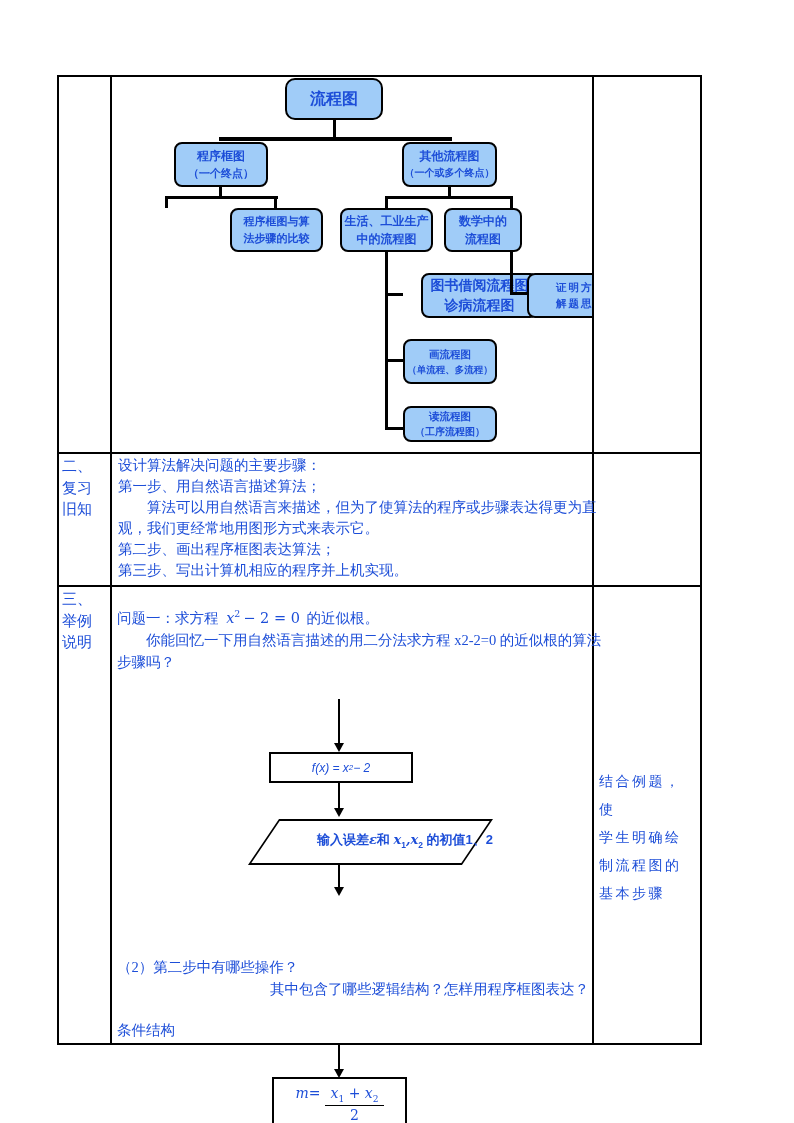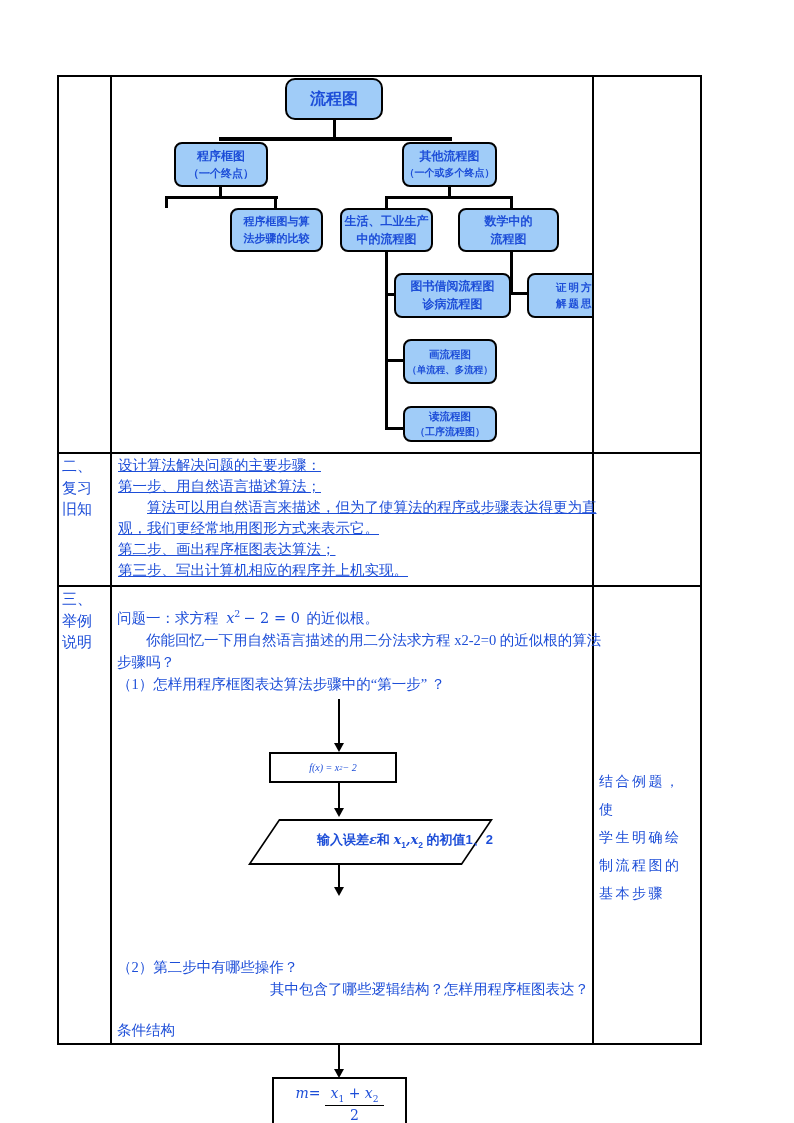--- a/index.html
+++ b/index.html
@@ -10,40 +10,40 @@
   .node{position:absolute;background:var(--node-fill,#A0CCF8);border:2px solid #000;border-radius:8px;
         display:flex;flex-direction:column;align-items:center;justify-content:center;gap:3px;
         font-family:"Liberation Sans",sans-serif;font-weight:bold;text-align:center;line-height:1.25;
         box-sizing:border-box;white-space:nowrap;}
   .node div{white-space:nowrap;}
   .clipwrap{position:absolute;overflow:hidden;}
   
   .ah{position:absolute;width:0;height:0;border-left:5px solid transparent;
       border-right:5px solid transparent;border-top:9px solid #000;}
   
-  .fbox{position:absolute;left:269px;top:752px;width:128px;height:31px;border:2px solid #000;background:#fff;
+  .fbox{position:absolute;left:269px;top:752px;width:144px;height:31px;border:2px solid #000;background:#fff;
         display:flex;align-items:center;justify-content:center;box-sizing:border-box;
-        font-family:Liberation Serif, serif;font-style:italic;font-size:10px;}
+        font-family:Liberation Sans, sans-serif;font-style:italic;font-size:12px;}
   .par{position:absolute;left:279px;top:819px;width:214px;height:46px;border:2px solid #000;background:#fff;
        transform:skewX(-34deg);transform-origin:0 0;box-sizing:border-box;}
   .par-text{position:absolute;left:248px;top:831px;width:245px;text-align:right;
             font-family:"Liberation Sans",sans-serif;font-weight:bold;font-size:13px;white-space:nowrap;}
   .mbox{position:absolute;left:272px;top:1077px;width:135px;height:62px;border:2px solid #000;background:#fff;
         display:flex;align-items:flex-start;justify-content:center;padding-top:6px;box-sizing:border-box;
         font-family:"DejaVu Serif",serif;font-size:14px;}
   .frac{display:inline-flex;flex-direction:column;align-items:center;vertical-align:middle;margin-left:5px;}
   .frac .num{border-bottom:1px solid #000;padding:0 5px 1px 5px;}
   .frac .den{padding-top:1px;}
   .mi{font-family:"DejaVu Serif",serif;font-style:italic;}
   sup{font-size:0.65em;} sub{font-size:0.65em;}
   
   .rlabel{position:absolute;left:62px;font-size:15px;line-height:21.5px;}
   .tblock{position:absolute;font-size:14.5px;}
   .tblock div{white-space:nowrap;}
-  .lh21 div{line-height:21px;text-decoration:underline;} .lh22 div{line-height:22px;}
+  .lh21 div{line-height:21px;} .lh22 div{line-height:22px;}
   .ind2{padding-left:29px;text-align:center;} .ind4{padding-left:56px;text-align:right;}
   .mrest{font-family:"DejaVu Serif",serif;margin-right:3px;}
   .sidebar{position:absolute;left:599px;top:768px;width:98px;font-size:14px;line-height:28px;
            letter-spacing:2.5px;}
 </style>
 </head>
 <body>
 
 <div class="page">
 
@@ -83,31 +83,31 @@
   <div class="ln" style="left:510px;top:196px;width:3px;height:12px"></div>
 
   <div class="node" style="left:230px;top:208px;width:93px;height:44px;font-size:11px">
     <div>程序框图与算</div>
     <div>法步骤的比较</div>
   </div>
   <div class="node" style="left:340px;top:208px;width:93px;height:44px;font-size:12px">
     <div>生活、工业生产</div>
     <div>中的流程图</div>
   </div>
-  <div class="node" style="left:458px;top:208px;width:101px;height:44px;font-size:12px">
+  <div class="node" style="left:444px;top:208px;width:78px;height:44px;font-size:12px">
     <div>数学中的</div>
     <div>流程图</div>
   </div>
 
   <div class="ln" style="left:385px;top:252px;width:3px;height:178px"></div>
   <div class="ln" style="left:385px;top:293px;width:18px;height:3px"></div>
   <div class="ln" style="left:385px;top:359px;width:18px;height:3px"></div>
   <div class="ln" style="left:385px;top:427px;width:18px;height:3px"></div>
 
-  <div class="node" style="left:394px;top:273px;width:117px;height:45px;font-size:12px">
+  <div class="node" style="left:421px;top:273px;width:117px;height:45px;font-size:14px">
     <div>图书借阅流程图</div>
     <div>诊病流程图</div>
   </div>
   <div class="node" style="left:403px;top:339px;width:94px;height:45px;font-size:10.5px">
     <div>画流程图</div>
     <div style="font-size:9.5px">（单流程、多流程）</div>
   </div>
   <div class="node" style="left:403px;top:406px;width:94px;height:36px;font-size:10.5px">
     <div>读流程图</div>
     <div style="font-size:10px">（工序流程图）</div>
@@ -142,21 +142,20 @@
     <div>说明</div>
   </div>
   <div class="tblock lh22" style="left:117px;top:603px;width:472px">
     <div>
       <span>问题一：求方程</span>
       <span class="mi" style="margin-left:4px">x</span><sup class="mrest">2</sup><span class="mrest">− 2 = 0</span>
       <span>的近似根。</span>
     </div>
     <div class="ind2">你能回忆一下用自然语言描述的用二分法求方程 x2-2=0 的近似根的算法</div>
     <div>步骤吗？</div>
-    <div>（1）怎样用程序框图表达算法步骤中的“第一步” ？</div>
   </div>
 
   <div class="ln" style="left:338px;top:699px;width:2px;height:45px"></div>
   <div class="ah" style="left:334px;top:743px"></div>
 
   <div class="fbox">
     <span>f(x) = x</span>
       <sup>2</sup>
       <span> − 2</span>
   </div>

